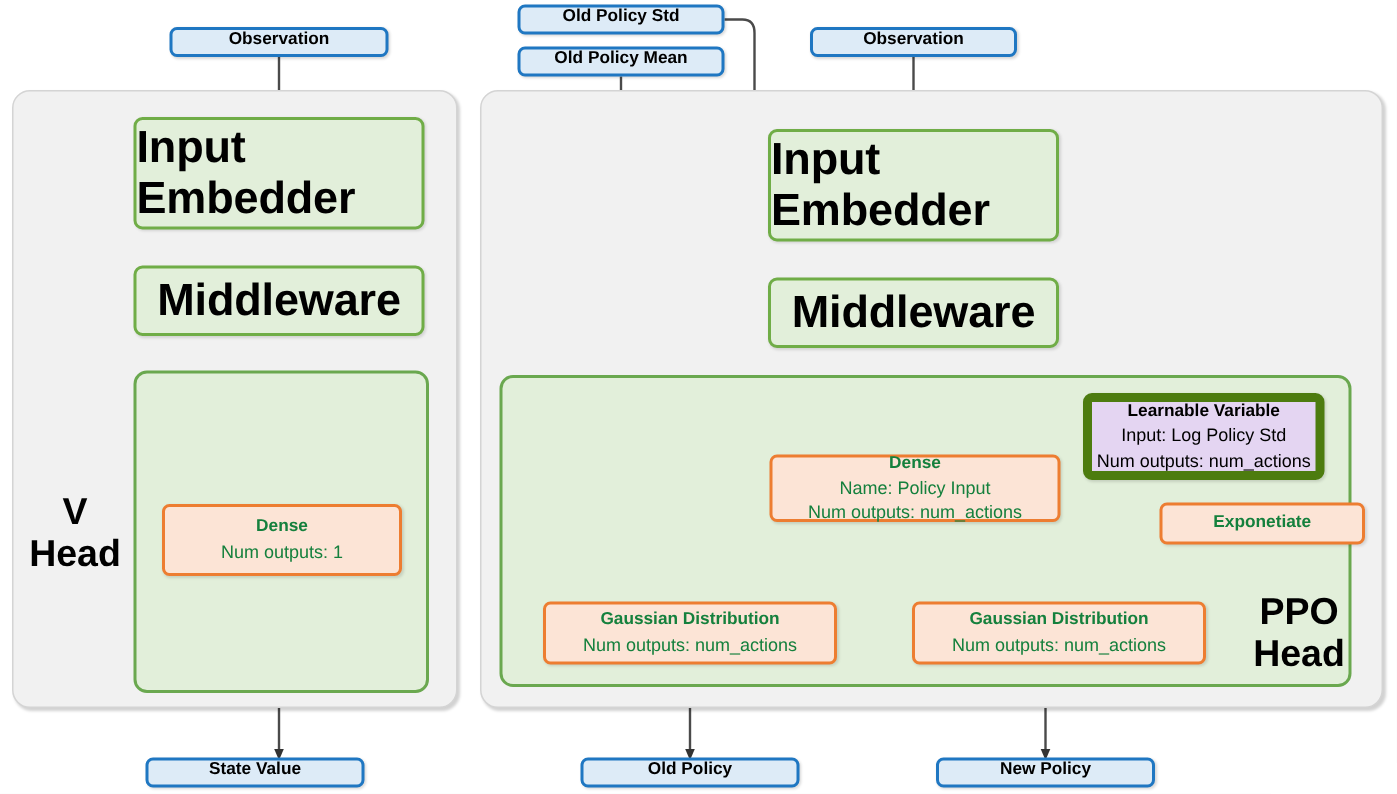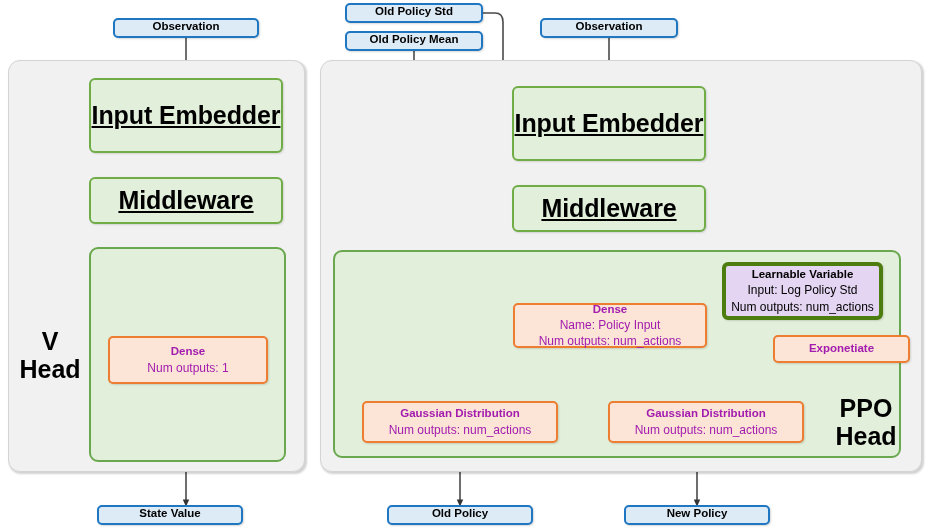--- a/index.html
+++ b/index.html
@@ -40,41 +40,41 @@
     background: #e2efda;
     border: 2px solid #70ad47;
     border-radius: 6px;
     display: flex;
     align-items: center;
     justify-content: center;
     color: #000000;
     font-weight: bold;
     box-shadow: 1px 1px 2px rgba(0,0,0,0.13);
   }
-  .module-box .label { font-size: 25px; letter-spacing: -0.1px; text-decoration: underline; }
+  .module-box .label { font-size: 30px; letter-spacing: -0.1px; }
 
   
   .op-box {
     background: #fce4d6;
     border: 2px solid #ed7d31;
     border-radius: 5px;
     display: flex;
     flex-direction: column;
     align-items: center;
     justify-content: center;
-    color: #a21caf;
+    color: #15803d;
     box-shadow: 1px 1px 2px rgba(0,0,0,0.13);
   }
   .op-box .title { font-size: 11.5px; font-weight: bold; line-height: 1.35; }
   .op-box .sub   { font-size: 12px; font-weight: normal; line-height: 1.35; }
 
   
   .var-box {
     background: #e4d5f2;
-    border: 4px solid #4d7c0f;
+    border: 6px solid #4d7c0f;
     border-radius: 6px;
     display: flex;
     flex-direction: column;
     align-items: center;
     justify-content: center;
     color: #000000;
     box-shadow: 1px 1px 2px rgba(0,0,0,0.13);
   }
   .var-box .title { font-size: 11.5px; font-weight: bold; line-height: 1.4; }
   .var-box .sub   { font-size: 12px; font-weight: normal; line-height: 1.4; }

